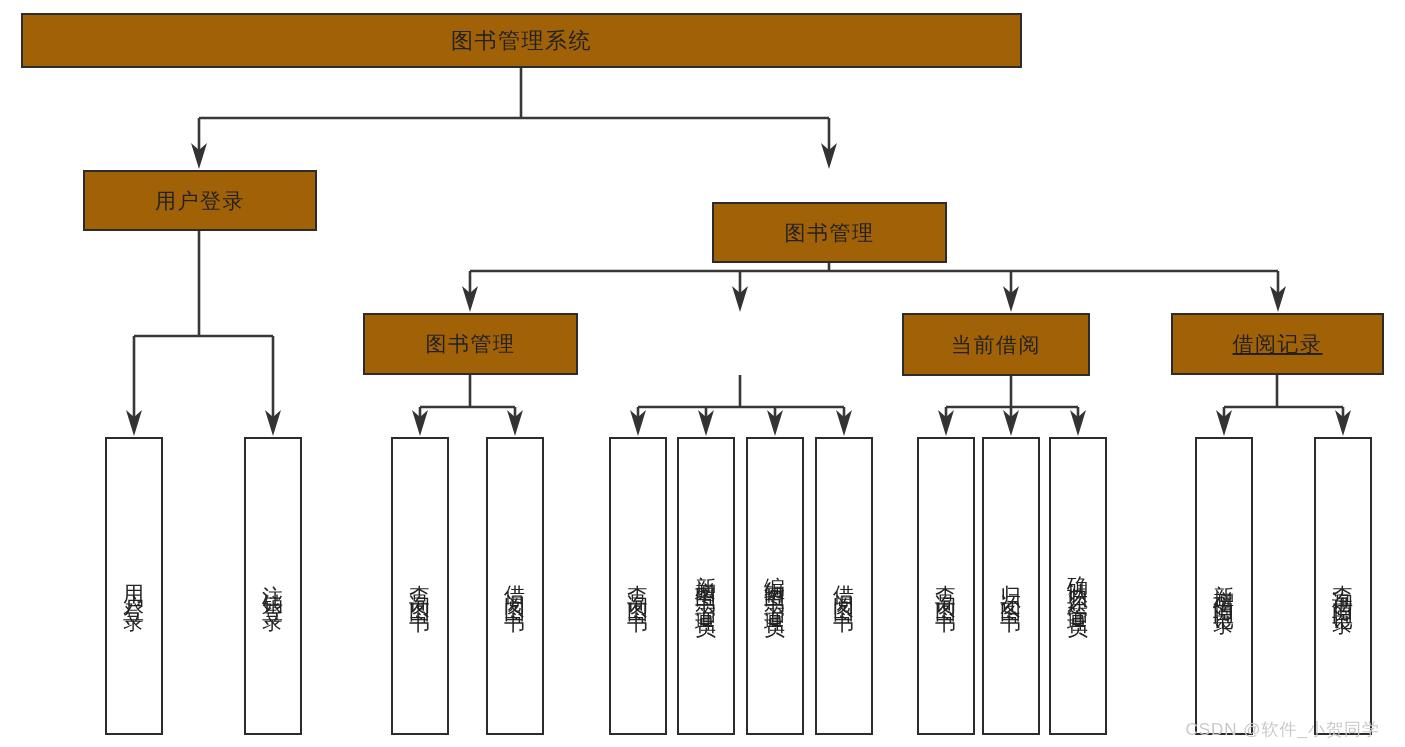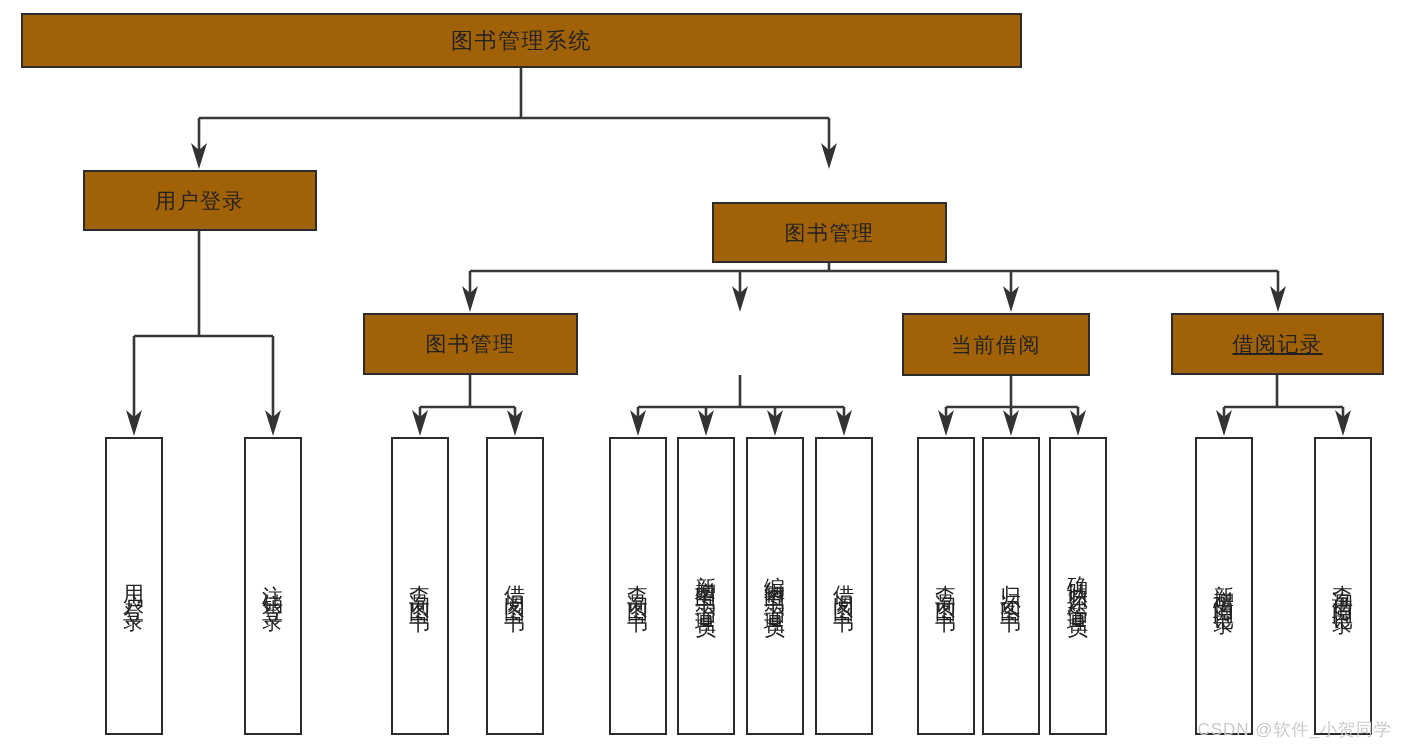--- a/index.html
+++ b/index.html
@@ -52,21 +52,21 @@
     white-space:nowrap;
   }
   .vbox.long span{letter-spacing:6px;}
   .v1{left:105px}.v2{left:244px}.v3{left:391px}.v4{left:486px}
   .v5{left:609px}.v6{left:677px}.v7{left:746px}.v8{left:815px}
   .v9{left:917px}.v10{left:982px}.v11{left:1049px}
   .v12{left:1195px}.v13{left:1314px}
 
   .watermark{
     position:absolute;
-    right:13px;bottom:6px;
+    right:25px;bottom:6px;
     font-size:17px;
     color:#c9c9c9;
     letter-spacing:1px;
     z-index:3;
   }
 </style>
 </head>
 <body>
 
 <div class="stage">

